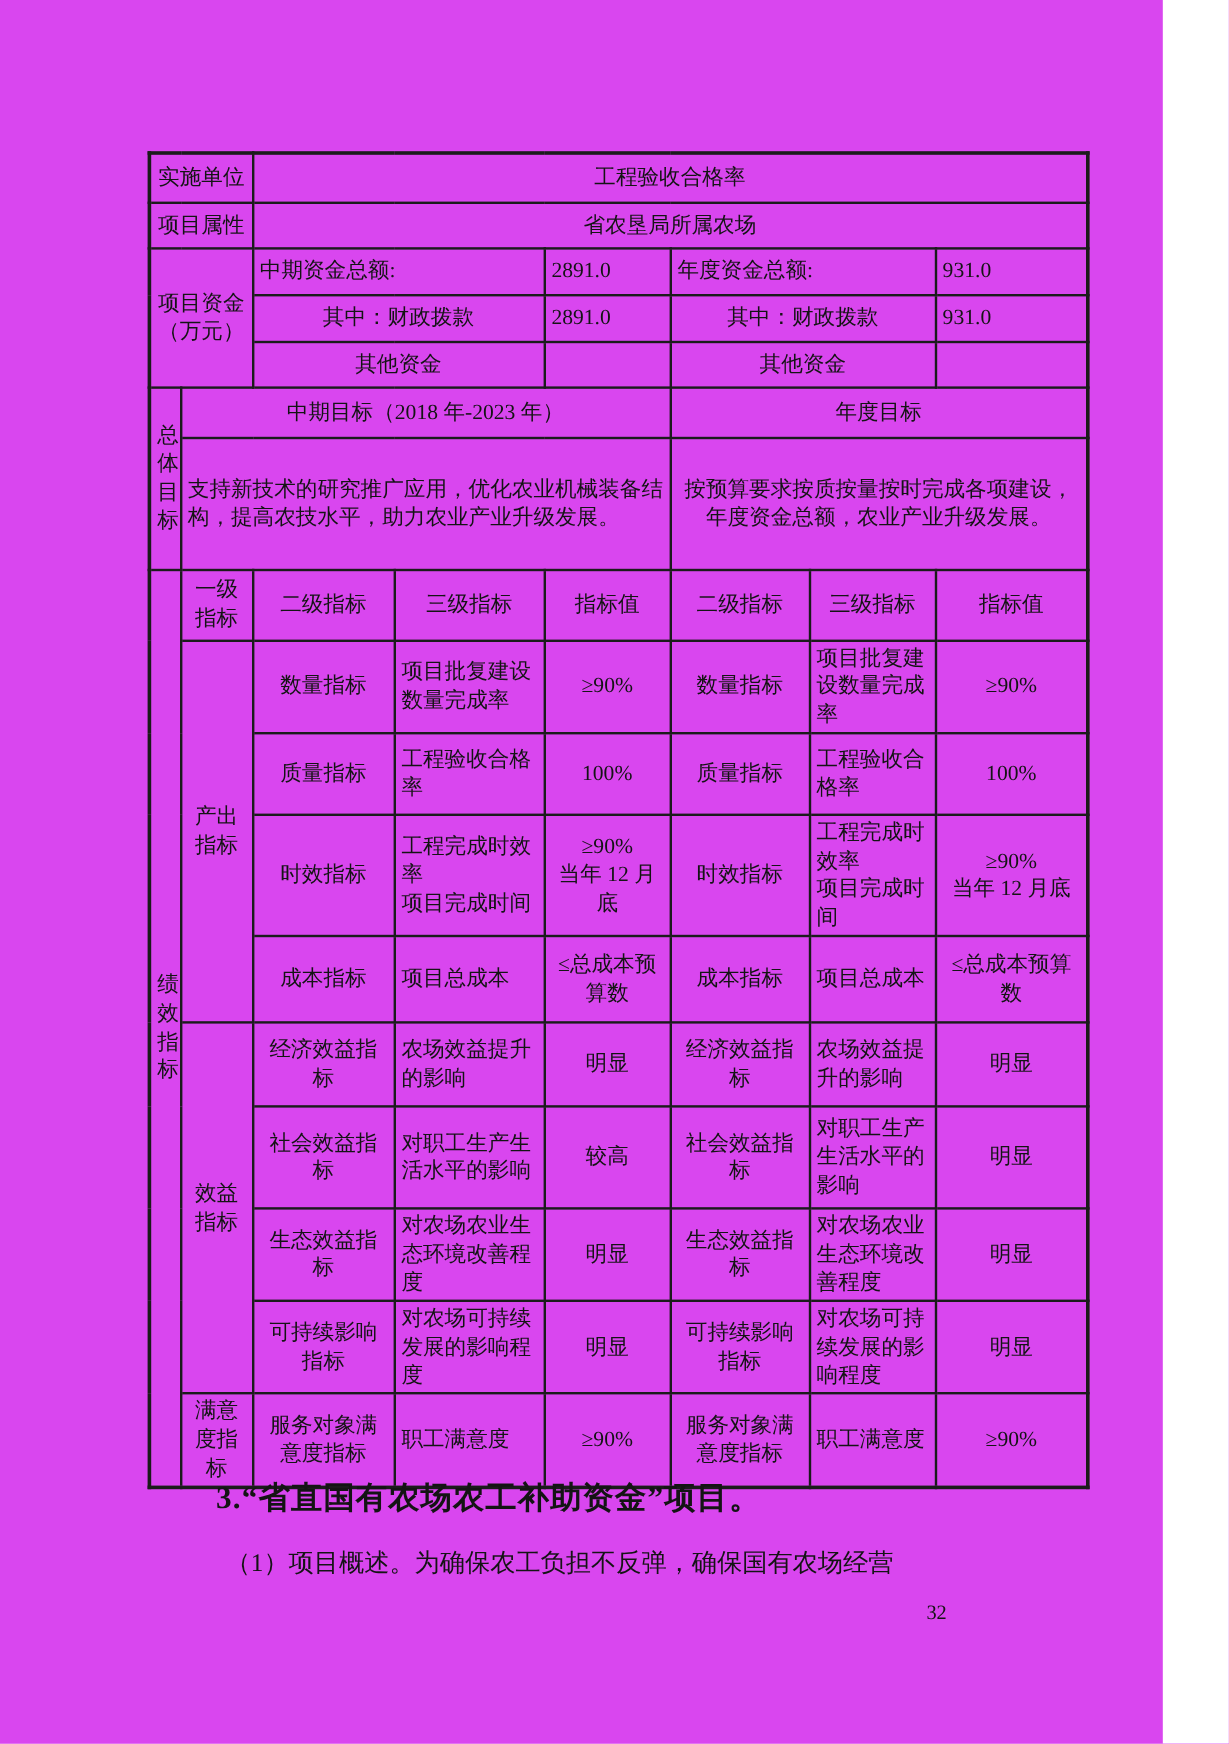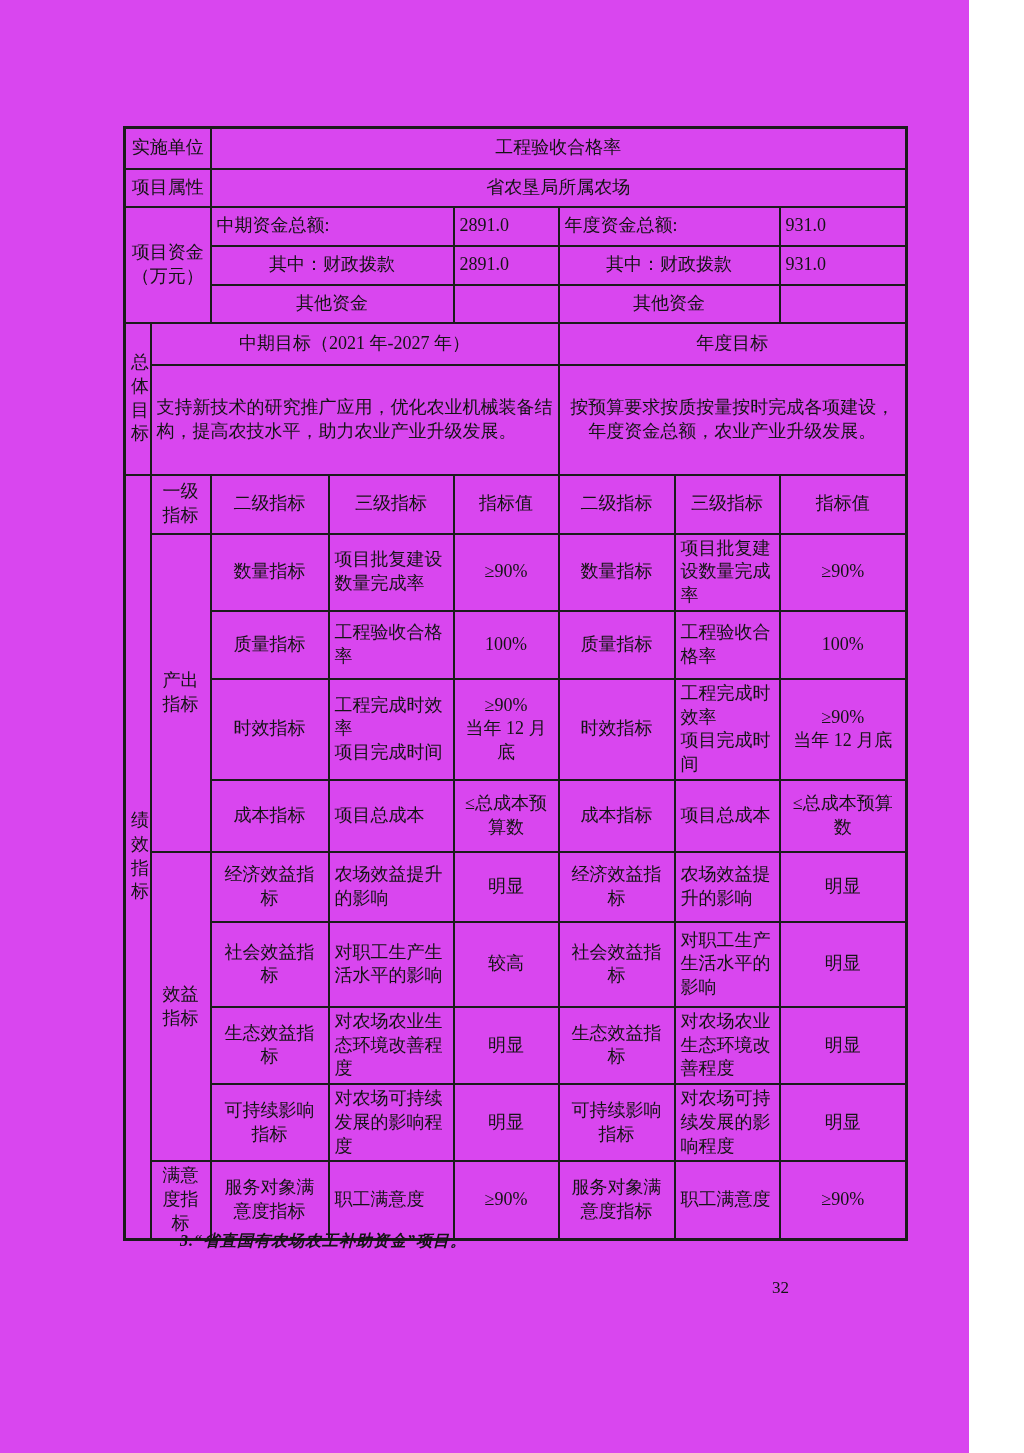--- a/index.html
+++ b/index.html
@@ -35,35 +35,34 @@
   }
   td.c { text-align: center; }
   td.l { text-align: left; }
   td.r { text-align: left; }
   td.vlab { text-align: center; line-height: 1.45; padding: 2px 1px; }
   td.perf { font-size: 17px; }
   td.goaltxt { font-size: 18px; line-height: 1.55; padding: 4px 6px; font-family: Liberation Serif, serif; }
   .footer-heading {
     position: absolute;
     left: 180px; top: 1231px;
-    font-size: 16px;
+    font-size: 26px;
     font-weight: bold;
     letter-spacing: 1px;
-    font-style: italic;
   }
   .footer-para {
     position: absolute;
     left: 188px; top: 1287px;
     width: 720px;
     font-size: 21px;
     line-height: 1.5;
   }
   .page-num {
     position: absolute;
-    left: 772px; top: 1278px;
+    left: 772px; top: 1334px;
     font-size: 17px;
   }
 </style>
 </head>
 <body>
 
 <div class="page">
 
   <table class="doc">
     <colgroup>
@@ -106,21 +105,21 @@
       <td class="r"></td>
       <td colspan="2" class="c">其他资金</td>
       <td class="r"></td>
     </tr>
 
     <tr style="height:42px">
       <td rowspan="2" class="vlab">总
 体
 目
 标</td>
-      <td colspan="4" class="c">中期目标（2021 年-2027 年）</td>
+      <td colspan="4" class="c">中期目标（2018 年-2023 年）</td>
       <td colspan="3" class="c">年度目标</td>
     </tr>
     <tr style="height:110px">
       <td colspan="4" class="l goaltxt">支持新技术的研究推广应用，优化农业机械装备结构，提高农技水平，助力农业产业升级发展。</td>
       <td colspan="3" class="c goaltxt">按预算要求按质按量按时完成各项建设，年度资金总额，农业产业升级发展。</td>
     </tr>
 
     <tr style="height:59px">
       <td rowspan="10" class="vlab">绩
 效
@@ -218,15 +217,16 @@
       <td class="l perf">职工满意度</td>
       <td class="c perf">≥90%</td>
       <td class="c perf">服务对象满意度指标</td>
       <td class="l perf">职工满意度</td>
       <td class="c perf">≥90%</td>
     </tr>
   </tbody>
     </table>
 
   <div class="footer-heading">3.“省直国有农场农工补助资金”项目。</div>
+  <div class="footer-para">（1）项目概述。为确保农工负担不反弹，确保国有农场经营</div>
   <div class="page-num">32</div>
 
 </div>
 
 </body></html>

